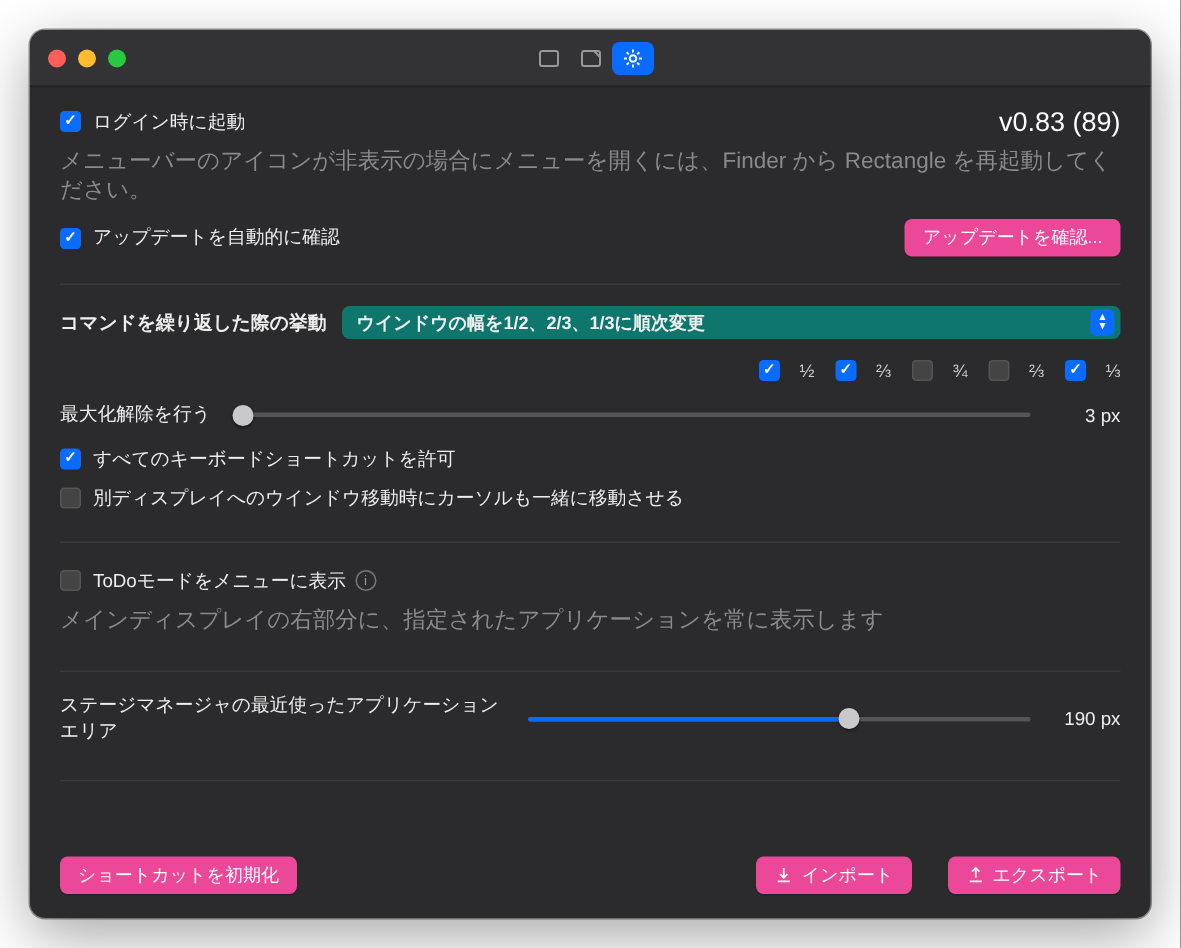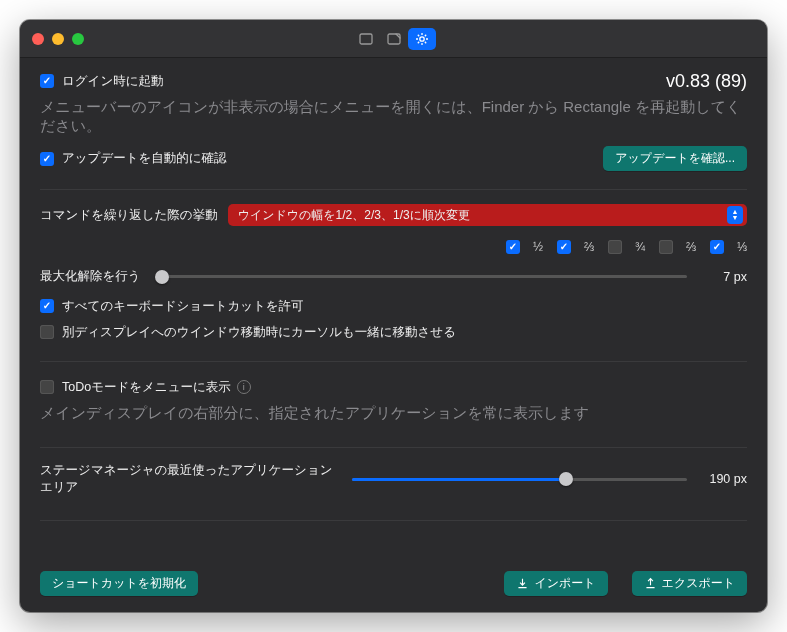--- a/index.html
+++ b/index.html
@@ -86,41 +86,41 @@
     border: 3px solid #d4352b;
     border-radius: 4px;
     padding: 0 3px;
     margin-left: -5px;
     display: inline-flex;
     align-items: center;
     height: 24px;
   }
   .update-row { display: flex; align-items: center; }
   .btn {
-    background: #0f766e;
+    background: #ec4899;
     color: #fff;
     border: none;
     border-radius: 5px;
     padding: 4px 12px;
     font-size: 12px;
     cursor: pointer;
     box-shadow: 0 1px 0 rgba(0,0,0,0.2);
     display: inline-flex; align-items: center; gap: 5px;
   }
   .spacer { flex: 1; }
   hr.sep {
     border: none;
     border-top: 1px solid #3a3a3c;
     margin: 14px 0;
   }
   .dropdown {
     flex: 1;
     display: flex;
     align-items: center;
-    background: #b91c1c;
+    background: #0f766e;
     border-radius: 5px;
     height: 22px;
     padding: 0 4px 0 10px;
     color: #eee;
     font-size: 12px;
     position: relative;
     cursor: pointer;
   }
   .dropdown .arrows {
     width: 16px; height: 18px;
@@ -223,21 +223,21 @@
       <span class="chk on"></span>
       <span class="label">アップデートを自動的に確認</span>
       <span class="spacer"></span>
       <button class="btn">
         <span>アップデートを確認...</span>
       </button>
     </div>
 
     <hr class="sep">
 
-    <div class="row" style="gap:10px;">
+    <div class="row" style="gap:10px;font-weight:bold;">
       <span class="label">コマンドを繰り返した際の挙動</span>
       <div class="dropdown">
         <span>ウインドウの幅を1/2、2/3、1/3に順次変更</span>
         <span class="arrows">▲<br>▼</span>
       </div>
     </div>
 
     <div class="fraction-row">
       <span class="fitem">
         <span class="chk on"></span>
@@ -260,21 +260,21 @@
         <span>⅓</span>
       </span>
     </div>
 
     <div class="slider-row">
       <span class="label" style="width:110px">最大化解除を行う</span>
       <div class="slider">
         <div class="track"></div>
         <div class="thumb" style="left:0%"></div>
       </div>
-      <span class="slider-value">7 px</span>
+      <span class="slider-value">3 px</span>
     </div>
 
     <div class="row">
       <span class="chk on"></span>
       <span class="label">すべてのキーボードショートカットを許可</span>
     </div>
 
     <div class="row">
       <span class="chk off"></span>
       <span class="label">別ディスプレイへのウインドウ移動時にカーソルも一緒に移動させる</span>

